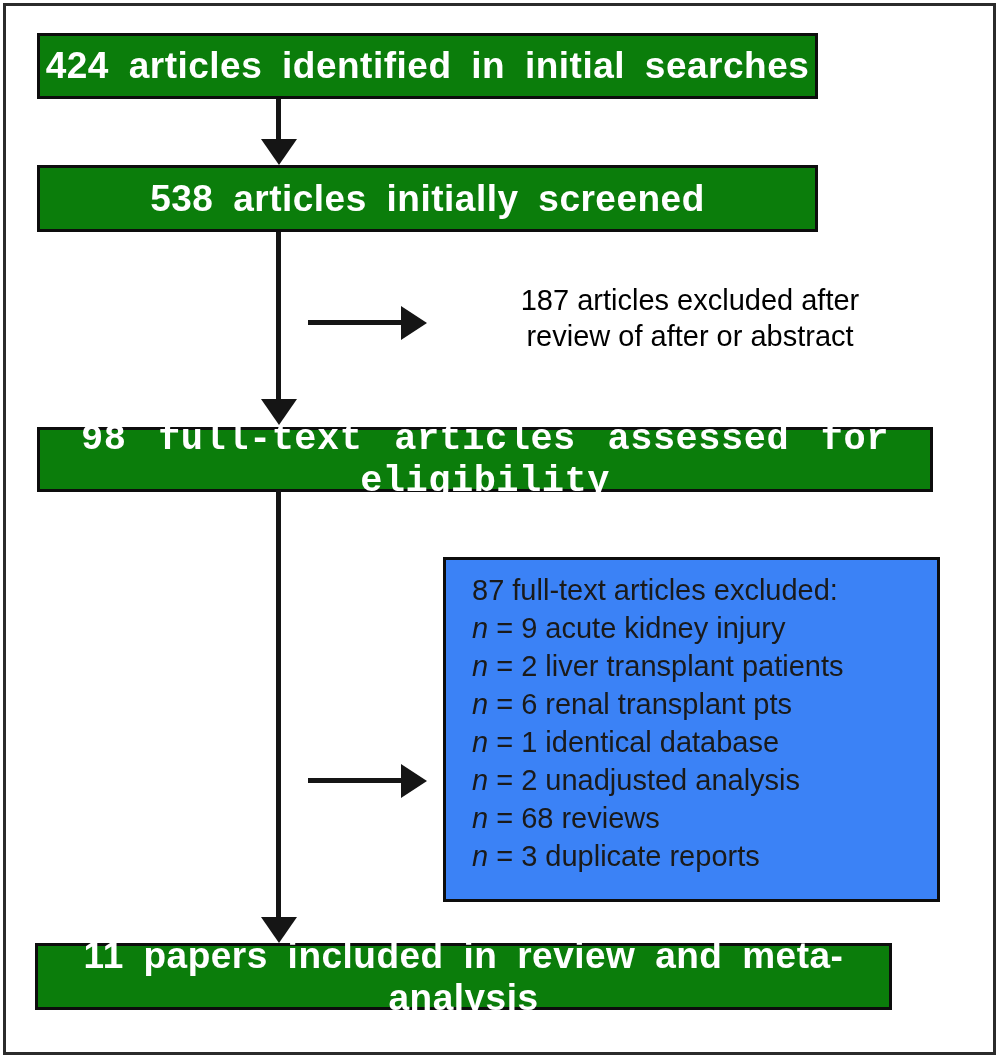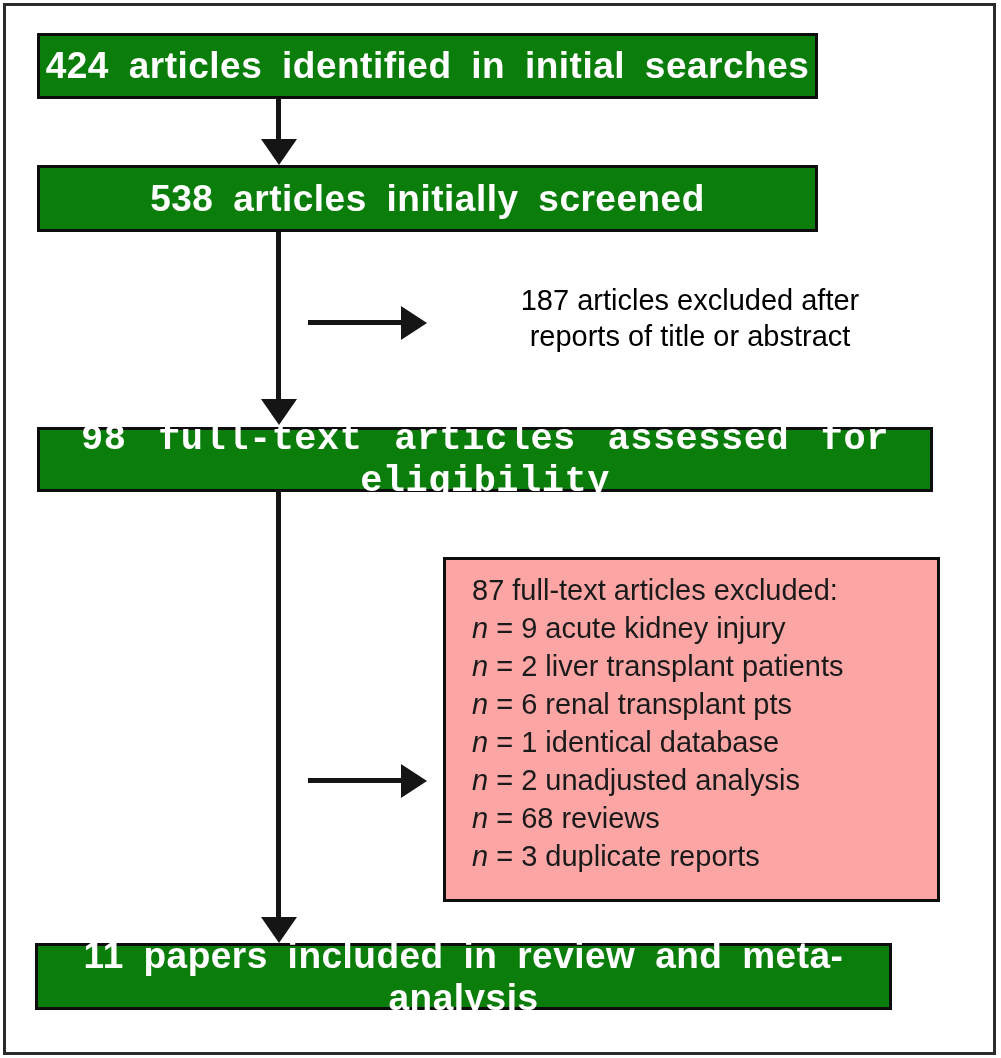--- a/index.html
+++ b/index.html
@@ -93,21 +93,21 @@
     line-height: 36px;
     color: #000000;
   }
 
   .exclusion-box {
     position: absolute;
     left: 443px;
     top: 557px;
     width: 497px;
     height: 345px;
-    background: #fca5a5;
+    background: #3b82f6;
     border: 3px solid #0d0d0d;
     box-sizing: border-box;
     padding: 11px 0 0 26px;
     font-size: 29px;
     line-height: 38px;
     color: #1a1a1a;
   }
   .exclusion-box .line { white-space: nowrap; }
   .exclusion-box .nvar {
     font-style: italic;
@@ -133,21 +133,21 @@
   </div>
 
   <div class="vline vline-2"></div>
   <div class="vhead vhead-2"></div>
 
   <div class="hline hline-1"></div>
   <div class="hhead hhead-1"></div>
 
   <div class="side-note">
     <div>187 articles excluded after</div>
-    <div>reports of title or abstract</div>
+    <div>review of after or abstract</div>
   </div>
 
   <div class="gbox box-assessed">
     <span>98 full-text articles assessed for eligibility</span>
   </div>
 
   <div class="vline vline-3"></div>
   <div class="vhead vhead-3"></div>
 
   <div class="hline hline-2"></div>

